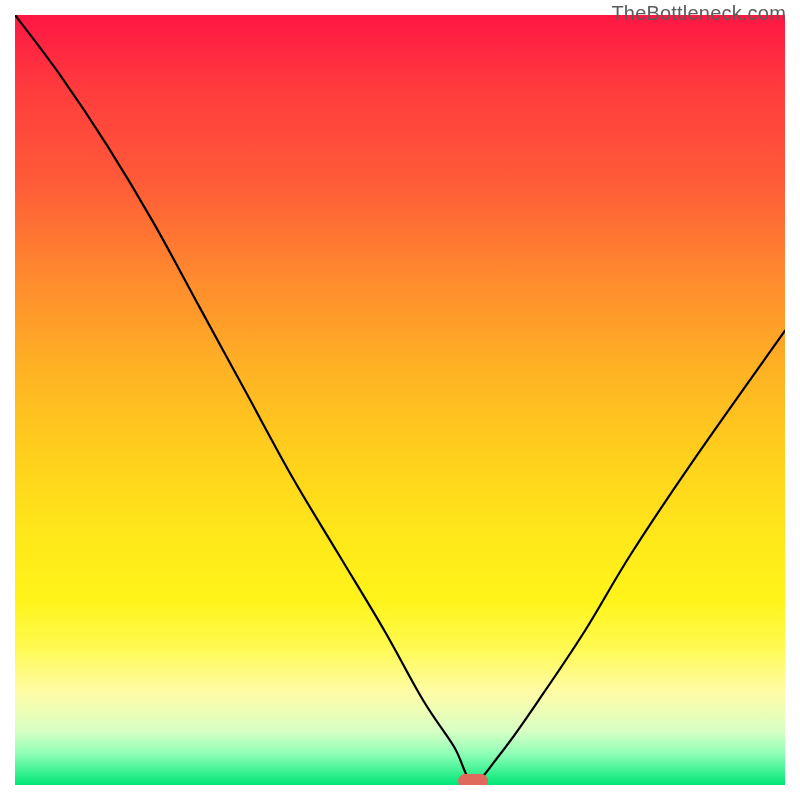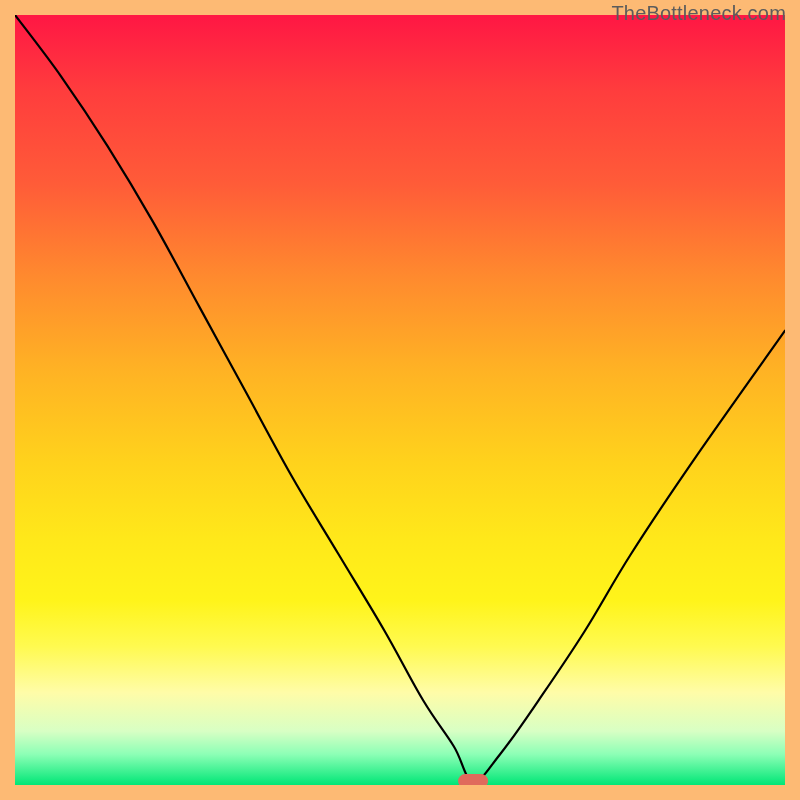--- a/index.html
+++ b/index.html
@@ -7,21 +7,21 @@
     padding: 0;
     background: #000;
     width: 800px;
     height: 800px;
     overflow: hidden;
   }
   .frame {
     position: relative;
     width: 800px;
     height: 800px;
-    background: #fdba74;
+    background: #ffffff;
   }
   .plot-area {
     position: absolute;
     left: 15px;
     top: 15px;
     width: 770px;
     height: 770px;
     background: linear-gradient(to bottom,
       #ff1744 0%,
       #ff3d3d 10%,

